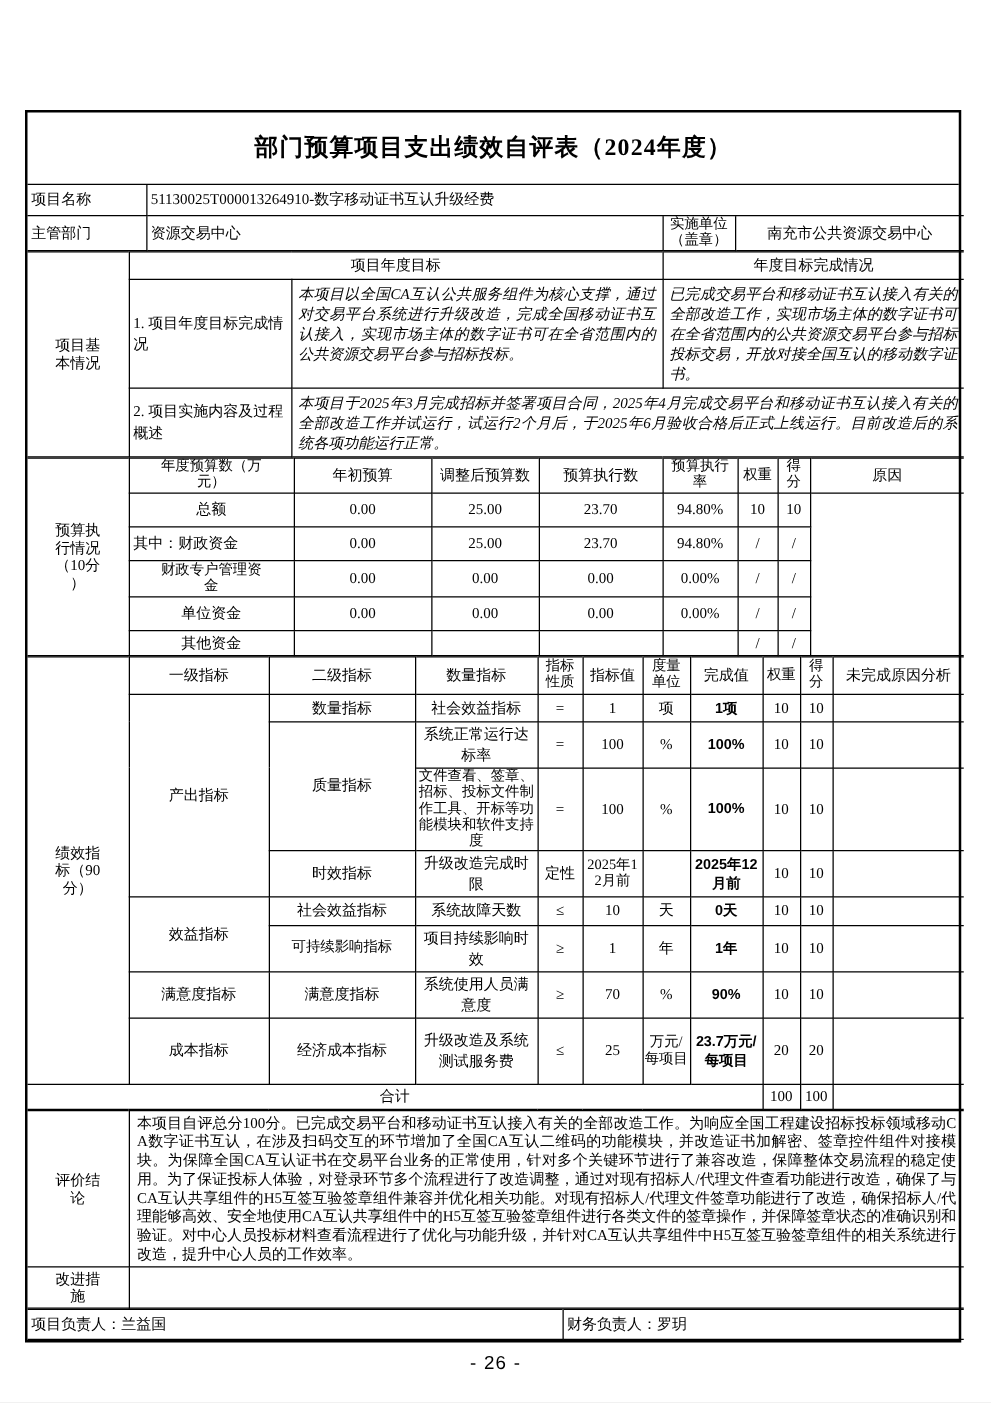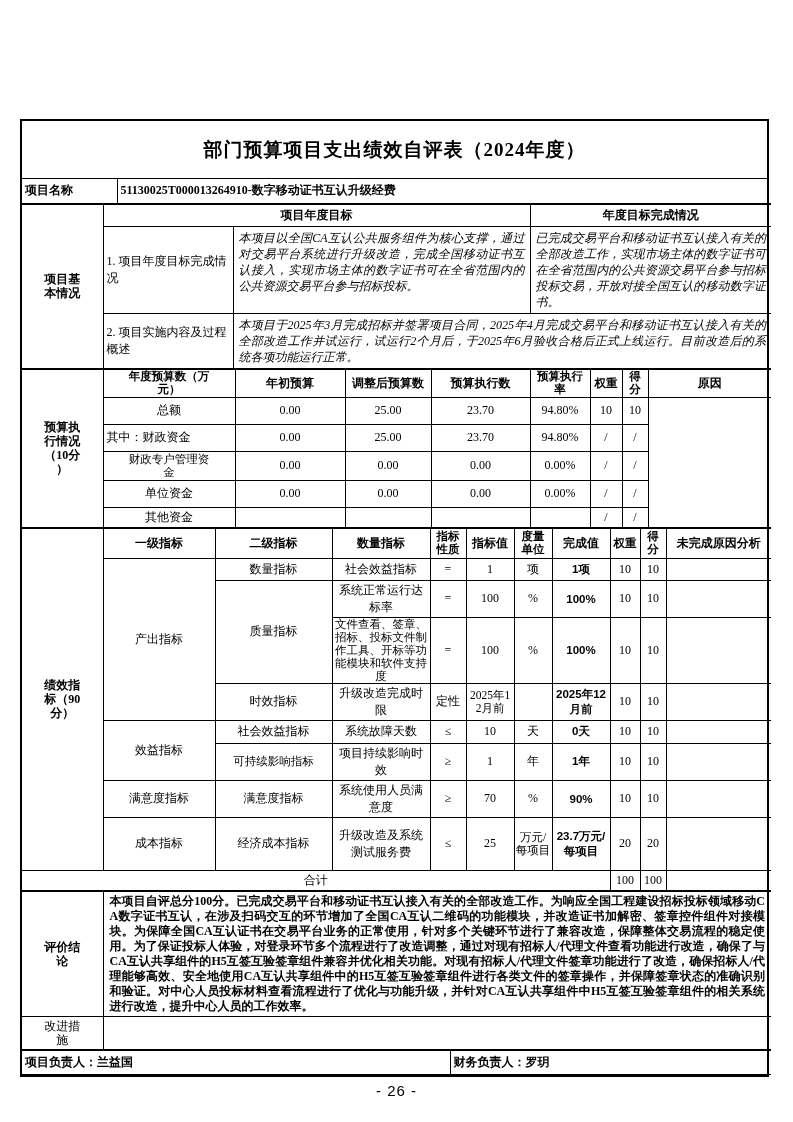--- a/index.html
+++ b/index.html
@@ -1,25 +1,25 @@
 <!DOCTYPE html>
 <html><head>
 <meta charset="utf-8">
 <style>
   html,body{margin:0;padding:0;background:#e8e8e8;}
   .page{position:relative;width:793px;height:1122px;margin:0 auto;background:#ffffff;
         font-family:"Liberation Serif",serif;color:#000;}
   .sheet{position:absolute;left:20px;top:88px;width:749px;border:2px solid #000;
-         box-sizing:border-box;background:#fff;margin-top:31px;}
+         box-sizing:border-box;background:#fff;}
   .title-row{height:57px;line-height:57px;text-align:center;font-size:19px;font-weight:bold;
              border-bottom:1px solid #000;letter-spacing:1px;}
   table{border-collapse:collapse;width:100%;table-layout:fixed;}
   td{border:1px solid #000;font-size:12px;text-align:center;vertical-align:middle;
      padding:1px 3px;white-space:pre-line;word-break:break-all;overflow:hidden;}
-  tr:first-child td{border-top:none;font-weight:bold;}
+  tr:first-child td{border-top:none;}
   td:first-child{border-left:none;}
   td:last-child{border-right:none;}
   .seam{border-top:1px solid #000;}
   .left{text-align:left;}
   .just{text-align:justify;line-height:15px;padding:2px 6px;}
   .vlabel{padding:0 2px;line-height:14px;}
   .done{font-family:"Liberation Sans",sans-serif;font-weight:bold;font-size:11.5px;}
   .small{font-size:11.5px;line-height:13px;padding:0 1px;}
   .goalcell{vertical-align:top;text-align:justify;line-height:16px;padding:3px 5px;font-style:italic;}
   .pagenum{position:absolute;left:0;top:1082px;width:793px;text-align:center;
@@ -37,20 +37,27 @@
       <colgroup>
           <col style="width:95px">
           <col style="width:413px">
           <col style="width:58px">
           <col style="width:183px">
         </colgroup>
       <tbody>
           <tr style="height:24px">
         <td class="left">项目名称</td>
         <td class="left" colspan="3">51130025T000013264910-数字移动证书互认升级经费</td>
+      </tr>
+      <tr style="height:28px">
+        <td class="left">主管部门</td>
+        <td class="left">资源交易中心</td>
+        <td class="small">实施单位
+（盖章）</td>
+        <td>南充市公共资源交易中心</td>
       </tr>
     </tbody>
       </table>
 
     <table class="seam">
       <colgroup>
           <col style="width:81px">
           <col style="width:130px">
           <col style="width:297px">
           <col style="width:241px">

